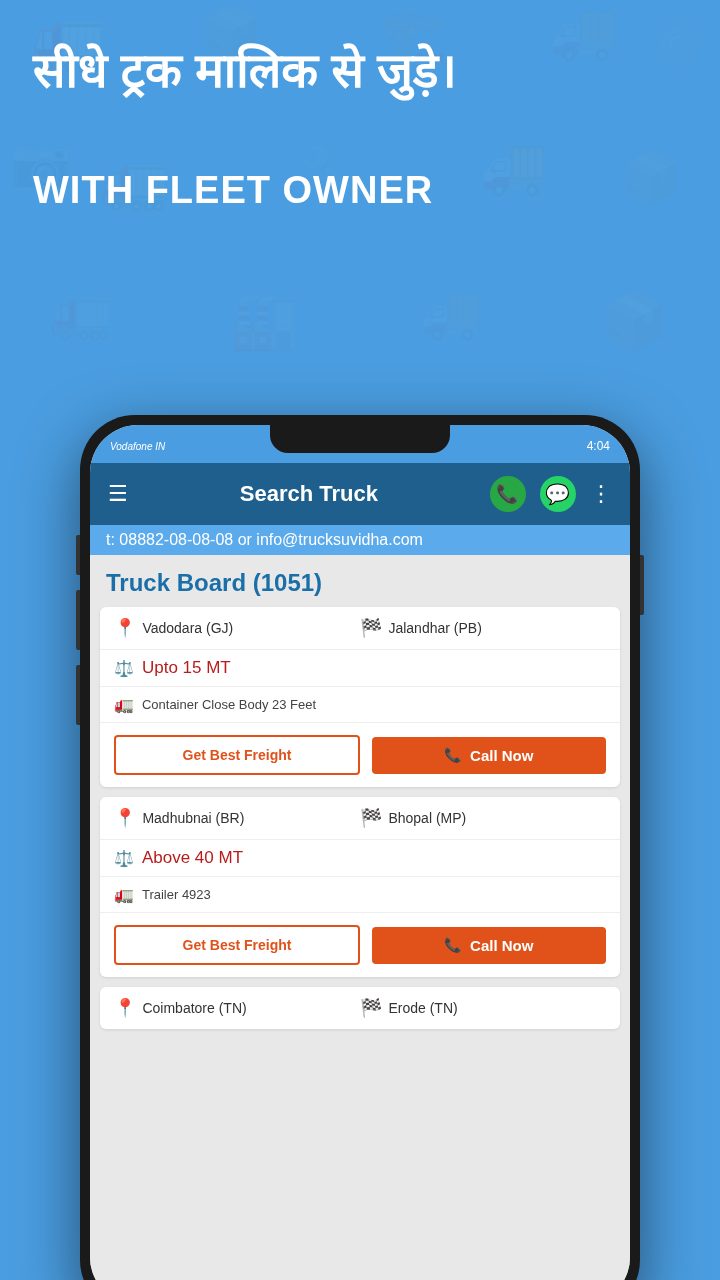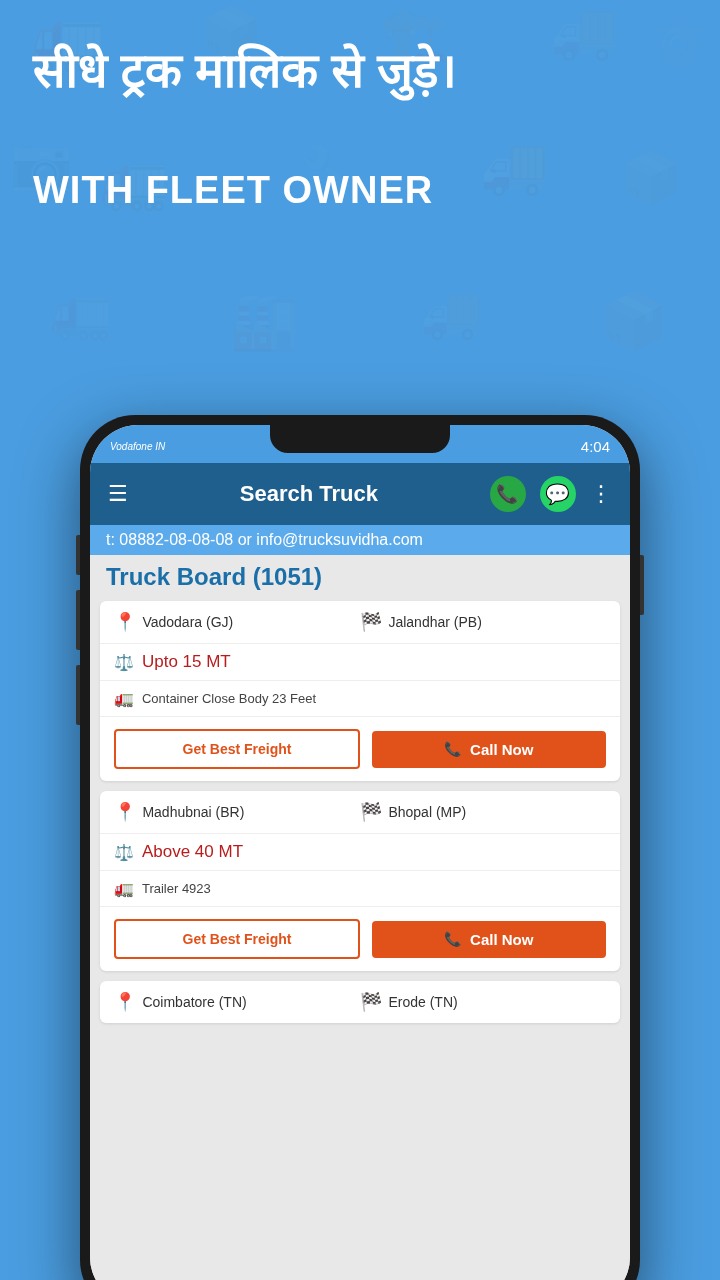--- a/index.html
+++ b/index.html
@@ -97,21 +97,21 @@
       padding-top: 4px;
     }
 
     .status-left {
       font-size: 10px;
       color: white;
       font-style: italic;
     }
 
     .status-right {
-      font-size: 15px;
+      font-size: 12px;
       color: white;
       display: flex;
       align-items: center;
       gap: 4px;
     }
 
     
     .app-bar {
       background: #1e5f8e;
       height: 62px;
@@ -178,21 +178,21 @@
 
     
     .content-area {
       background: #e8e8e8;
       flex: 1;
       overflow-y: auto;
       height: calc(100% - 38px - 62px - 30px);
     }
 
     .board-title {
-      padding: 8px 16px 10px;
+      padding: 14px 16px 10px;
       font-size: 24px;
       font-weight: bold;
       color: #1a6fa8;
       background: #e8e8e8;
     }
 
     
     .truck-card {
       background: white;
       margin: 0 10px 10px;

